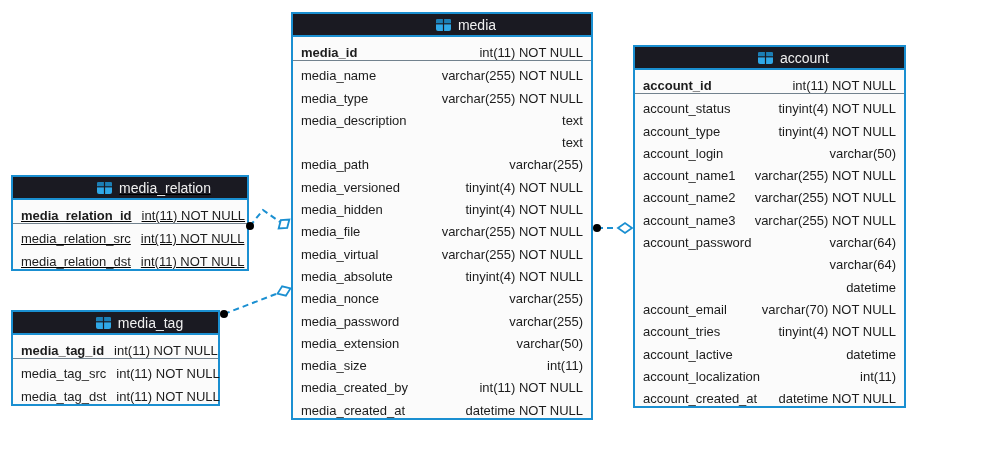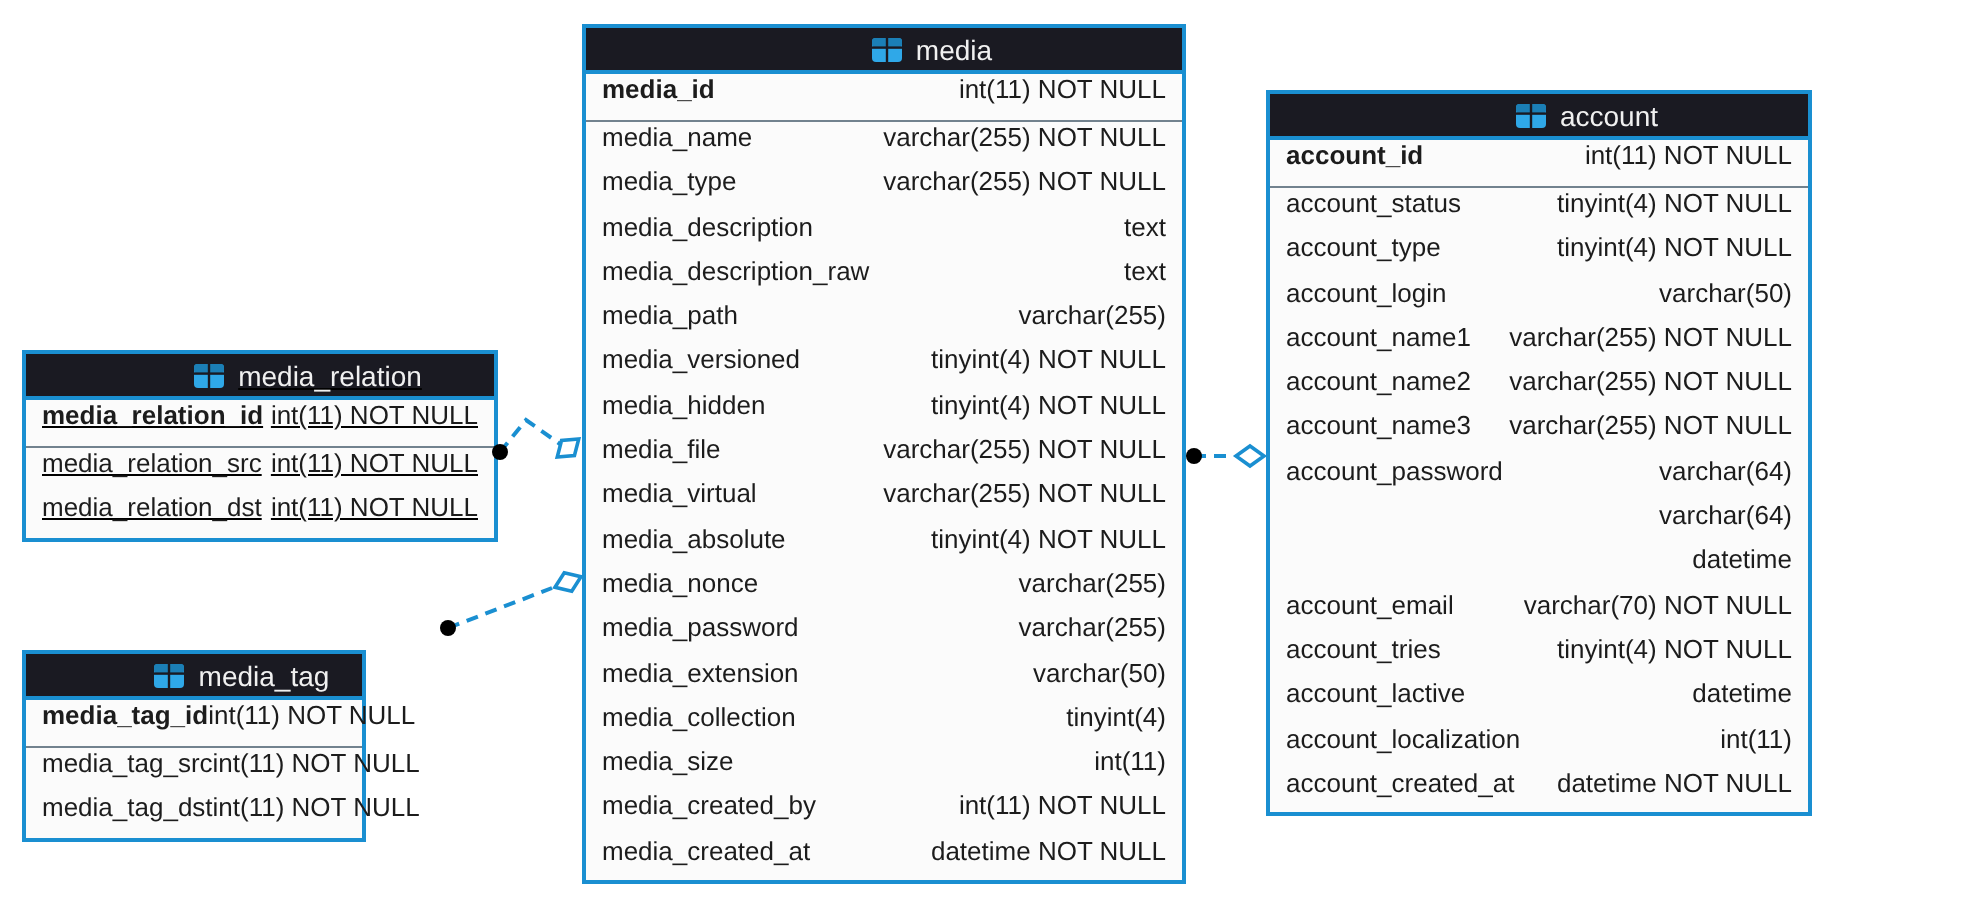--- a/index.html
+++ b/index.html
@@ -32,39 +32,40 @@
     background: var(--header-bg);
     color: var(--header-text);
     border-bottom: 2px solid var(--table-border);
     display: flex; align-items: center; justify-content: center;
     gap: 7px;
     font-size: 14px;
     padding-left: 48px;
   }
   .tbl-icon { flex: 0 0 auto; }
   .pk-row, .row {
-    display: flex; align-items: flex-start; justify-content: space-between;
+    display: flex; align-items: flex-end; justify-content: space-between;
     padding: 0 8px;
     color: var(--row-text);
     font-size: 13px;
+    gap: 10px;
     white-space: nowrap;
   }
   .pk-row {
     height: 24px;
     border-bottom: 1px solid var(--pk-separator);
     font-weight: bold;
   }
   .pk-row .ftype { font-weight: normal; }
   .row { height: 22.3px; }
   .fname { text-align: left; }
   .ftype { text-align: right; flex: 1 1 auto; }
   
   #tbl-media          { left: 291px; top: 12px;  width: 302px; }
   #tbl-media_relation { left: 11px;  top: 175px; width: 238px; text-decoration: underline; }
-  #tbl-media_tag      { left: 11px;  top: 310px; width: 172px; margin-top: 15px; }
+  #tbl-media_tag      { left: 11px;  top: 310px; width: 209px; }
   #tbl-account        { left: 633px; top: 45px;  width: 273px; }
   svg.overlay {
     position: absolute; left: 0; top: 0;
     pointer-events: none;
   }
   .dash { stroke: var(--connector); stroke-width: 2; fill: none; stroke-dasharray: 6 4; }
   .dot { fill: var(--connector-dot); }
   .diamond { fill: #ffffff; stroke: var(--connector); stroke-width: 1.8; }
 </style>
 </head>
@@ -93,21 +94,20 @@
         </div>
         <div class="row">
           <span class="fname">media_type</span>
           <span class="ftype">varchar(255) NOT NULL</span>
         </div>
         <div class="row">
           <span class="fname">media_description</span>
           <span class="ftype">text</span>
         </div>
         <div class="row">
-          <span class="fname">media_description_raw</span>
           <span class="ftype">text</span>
         </div>
         <div class="row">
           <span class="fname">media_path</span>
           <span class="ftype">varchar(255)</span>
         </div>
         <div class="row">
           <span class="fname">media_versioned</span>
           <span class="ftype">tinyint(4) NOT NULL</span>
         </div>
@@ -131,24 +131,20 @@
           <span class="fname">media_nonce</span>
           <span class="ftype">varchar(255)</span>
         </div>
         <div class="row">
           <span class="fname">media_password</span>
           <span class="ftype">varchar(255)</span>
         </div>
         <div class="row">
           <span class="fname">media_extension</span>
           <span class="ftype">varchar(50)</span>
-        </div>
-        <div class="row">
-          <span class="fname">media_collection</span>
-          <span class="ftype">tinyint(4)</span>
         </div>
         <div class="row">
           <span class="fname">media_size</span>
           <span class="ftype">int(11)</span>
         </div>
         <div class="row">
           <span class="fname">media_created_by</span>
           <span class="ftype">int(11) NOT NULL</span>
         </div>
         <div class="row">

